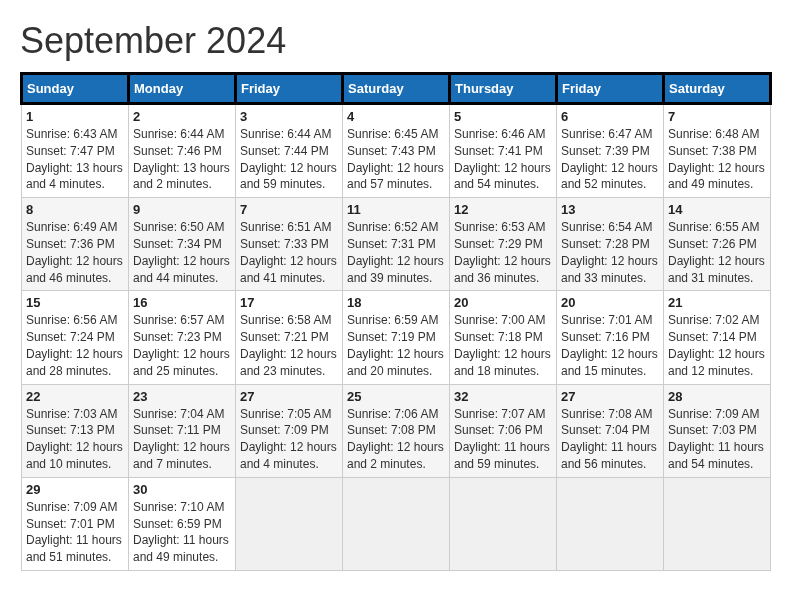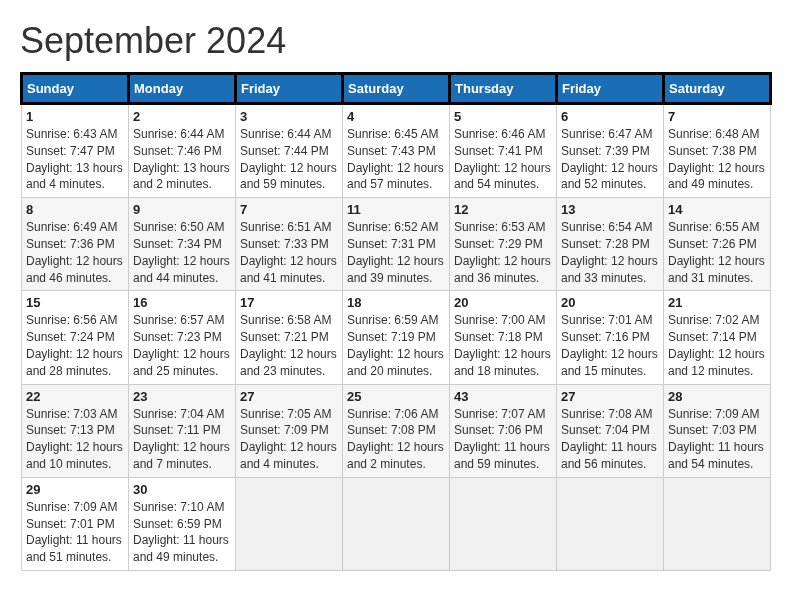--- a/index.html
+++ b/index.html
@@ -212,21 +212,21 @@
         </td>
         <td>
           <span class="day-number">27</span>
           <div class="day-info">Sunrise: 7:05 AM<br>Sunset: 7:09 PM<br>Daylight: 12 hours and 4 minutes.</div>
         </td>
         <td>
           <span class="day-number">25</span>
           <div class="day-info">Sunrise: 7:06 AM<br>Sunset: 7:08 PM<br>Daylight: 12 hours and 2 minutes.</div>
         </td>
         <td>
-          <span class="day-number">43</span>
+          <span class="day-number">32</span>
           <div class="day-info">Sunrise: 7:07 AM<br>Sunset: 7:06 PM<br>Daylight: 11 hours and 59 minutes.</div>
         </td>
         <td>
           <span class="day-number">27</span>
           <div class="day-info">Sunrise: 7:08 AM<br>Sunset: 7:04 PM<br>Daylight: 11 hours and 56 minutes.</div>
         </td>
         <td>
           <span class="day-number">28</span>
           <div class="day-info">Sunrise: 7:09 AM<br>Sunset: 7:03 PM<br>Daylight: 11 hours and 54 minutes.</div>
         </td>

